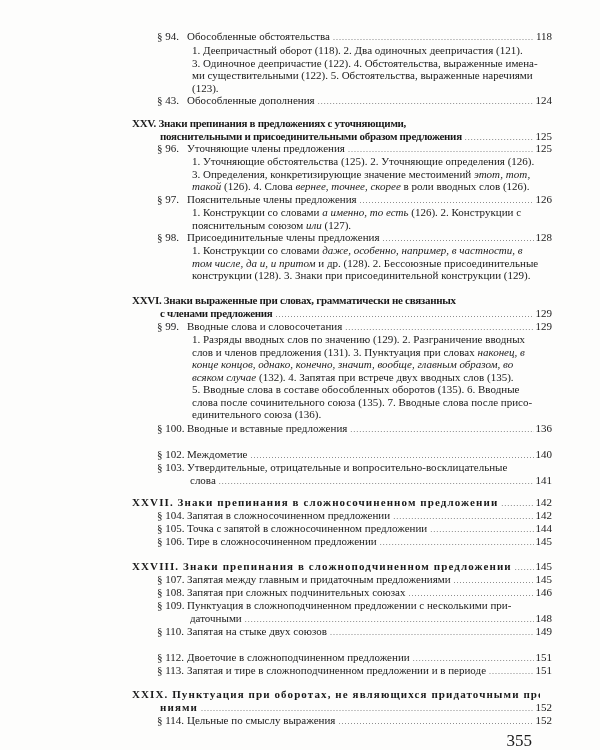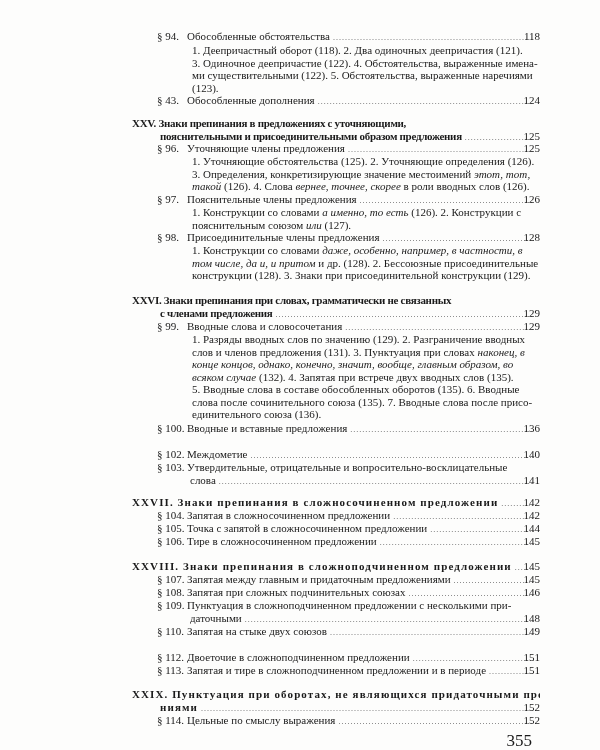--- a/index.html
+++ b/index.html
@@ -23,21 +23,21 @@
   .title-cell.hcont { left: 128px; }
   .title-cell.head { left: 100px; }
   .txt { flex: 0 0 auto; text-align: right; }
   .leader {
     flex: 1 1 auto; overflow: hidden; margin-left: 3px; margin-right: 6px;
     color: #444; letter-spacing: 1px; font-size: 8px;
   }
   .leader::before {
     content: "........................................................................................................................................................................................................................................................";
   }
-  .pg { position: absolute; right: 92px; text-align: center; }
+  .pg { position: absolute; right: 80px; text-align: center; }
   .bold-wide { font-weight: bold; letter-spacing: 1.1px; }
   .head-tight { font-weight: bold; letter-spacing: -0.3px; }
   .desc {
     position: absolute; left: 160px; width: 350px;
     font-size: 11px; line-height: 12.5px; white-space: nowrap;
   }
   .desc i { font-style: italic; }
   .folio { position: absolute; right: 92px; font-size: 17px; }
 </style>
 </head>
@@ -118,21 +118,21 @@
     <span class="pg">128</span>
   </div>
   <div class="desc" style="top:244px">
     <div><span>1. Конструкции со словами </span><i>даже, особенно, например, в частности, в</i></div>
     <div><i>том числе, да и, и притом</i><span> и др. (128). 2. Бессоюзные присоединительные</span></div>
     <div>конструкции (128). 3. Знаки при присоединительной конструкции (129).</div>
   </div>
 
   <div class="row" style="top:294px">
     <span class="title-cell head">
-        <span class="txt head-tight">XXVI. Знаки препинания при словах, грамматически не связанных</span>
+        <span class="txt head-tight">XXVI. Знаки выраженные при словах, грамматически не связанных</span>
       </span>
   </div>
   <div class="row" style="top:307px">
     <span class="title-cell hcont">
         <span class="txt head-tight">с членами предложения</span>
         <span class="leader"></span>
       </span>
     <span class="pg">129</span>
   </div>
 

